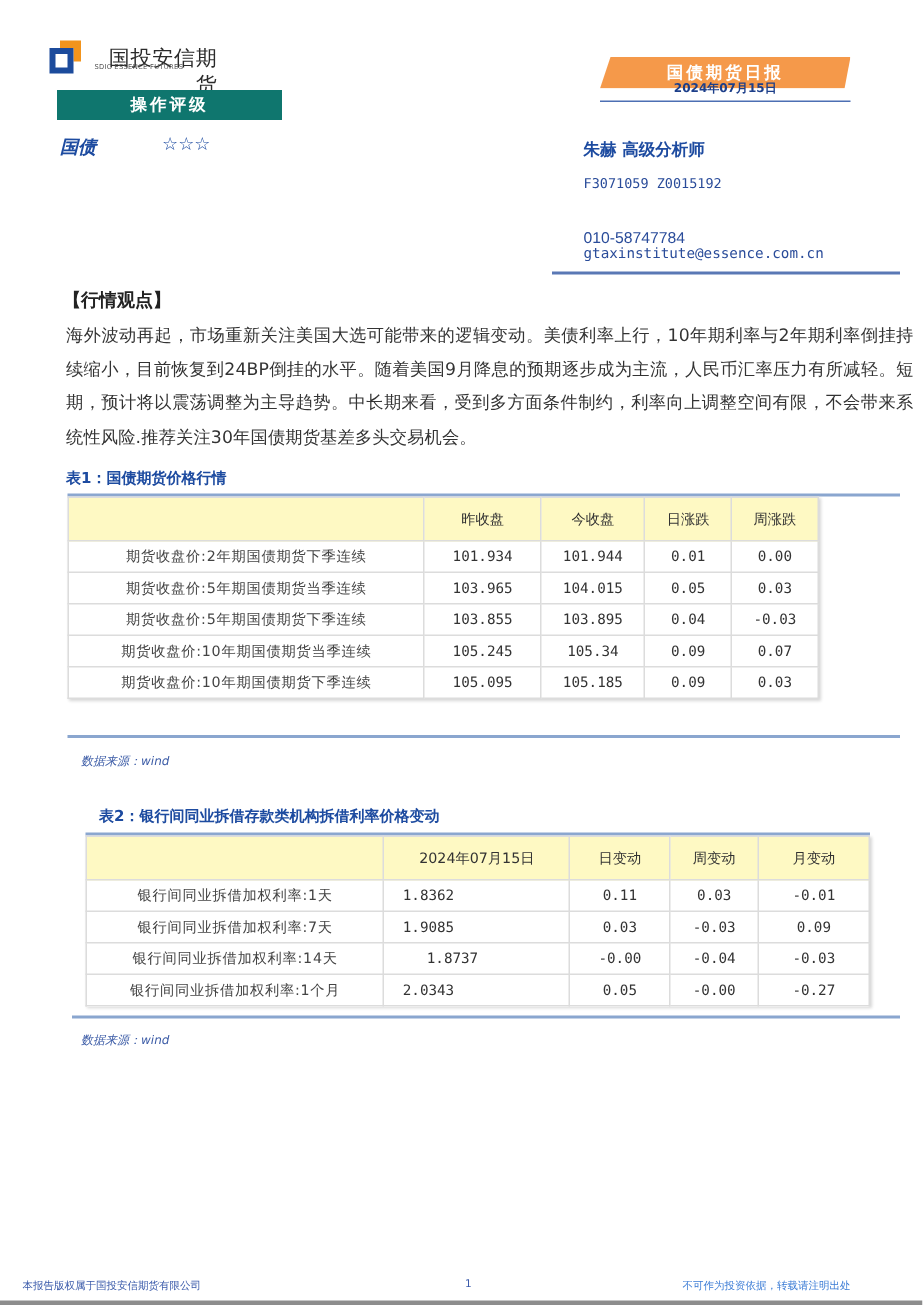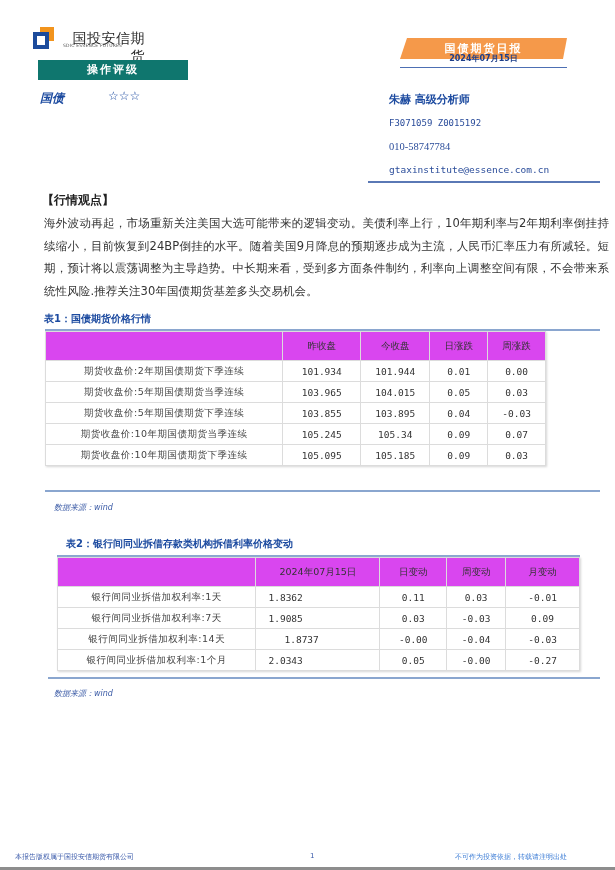--- a/index.html
+++ b/index.html
@@ -20,33 +20,33 @@
   .rating-stars { left: 108px; top: 89px; font-size: 12px; color: #1d4ba0; letter-spacing: 0px; }
 
   .banner { left: 400px; top: 22px; width: 167px; height: 16px; margin-top: 16px; }
   .banner-shape { position: absolute; left: 0; top: 0; width: 167px; height: 21px; background: #f5994a; clip-path: polygon(7px 0, 100% 0, calc(100% - 4px) 100%, 0 100%); }
   .banner-text { position: absolute; left: 0; top: 0; width: 167px; height: 21px; line-height: 21px; text-align: center; color: #fff; font-size: 11px; font-weight: bold; letter-spacing: 2px; }
   .date { left: 400px; top: 53px; width: 167px; text-align: center; font-size: 8px; color: #1d3f8a; font-weight: bold; }
   .date-line { left: 400px; top: 67px; width: 167px; height: 1px; background: #4d6fb3; }
 
   .analyst { left: 389px; top: 92px; font-size: 11px; color: #1d4ba0; font-weight: bold; }
   .code { left: 389px; top: 118px; font-size: 9px; color: #2a4c9a; font-family: "DejaVu Sans Mono", monospace; }
-  .phone { left: 389px; top: 141px; font-size: 10.5px; color: #2a4c9a; font-family: Liberation Serif, serif; }
+  .phone { left: 389px; top: 153px; font-size: 10.5px; color: #2a4c9a; font-family: Liberation Sans, sans-serif; }
   .email { left: 389px; top: 164px; font-size: 9.5px; color: #2a4c9a; font-family: "DejaVu Sans Mono", monospace; }
   .header-line { left: 368px; top: 181px; width: 232px; height: 2px; background: #5a78b5; }
 
   .section-title { left: 42px; top: 192px; font-size: 12px; color: #222; font-weight: bold; }
   .paragraph { left: 30px; top: 212px; width: 565px; font-size: 11.5px; line-height: 22.5px; color: #333; text-align: justify; letter-spacing: 0.1px; margin-left: 14px; }
 
   .table-caption { font-size: 10px; color: #1d4ba0; font-weight: bold; }
   .rule { height: 2px; background: #8aa6cf; }
 
   table.data { border-collapse: collapse; position: absolute; font-size: 9.5px; color: #333; box-shadow: 1px 1px 2px #d7d7d7; }
   table.data td, table.data th { border: 1px solid #dcdcdc; text-align: center; font-weight: normal; height: 21px; padding: 0 2px; }
-  table.data thead th { background: #d946ef; height: 29px; color: #333; margin-top: 16px; }
+  table.data thead th { background: #fef9c3; height: 29px; color: #333; margin-top: 16px; }
   table.data td.num { font-family: "DejaVu Sans Mono", monospace; font-size: 9.5px; }
   table.data td.label { color: #444; letter-spacing: 0.5px; }
 
   .source { font-size: 8px; color: #3b5ba6; font-style: italic; }
 
   .footer-left { left: 15px; top: 852px; font-size: 7px; color: #3a5aaa; }
   .footer-page { left: 310px; top: 852px; font-size: 7px; color: #3a5aaa; }
   .footer-right { left: 455px; top: 852px; font-size: 7px; color: #3a7bd5; }
   .footer-line { left: 0; top: 867px; width: 615px; height: 3px; background: #8d8d8d; }
 </style>

